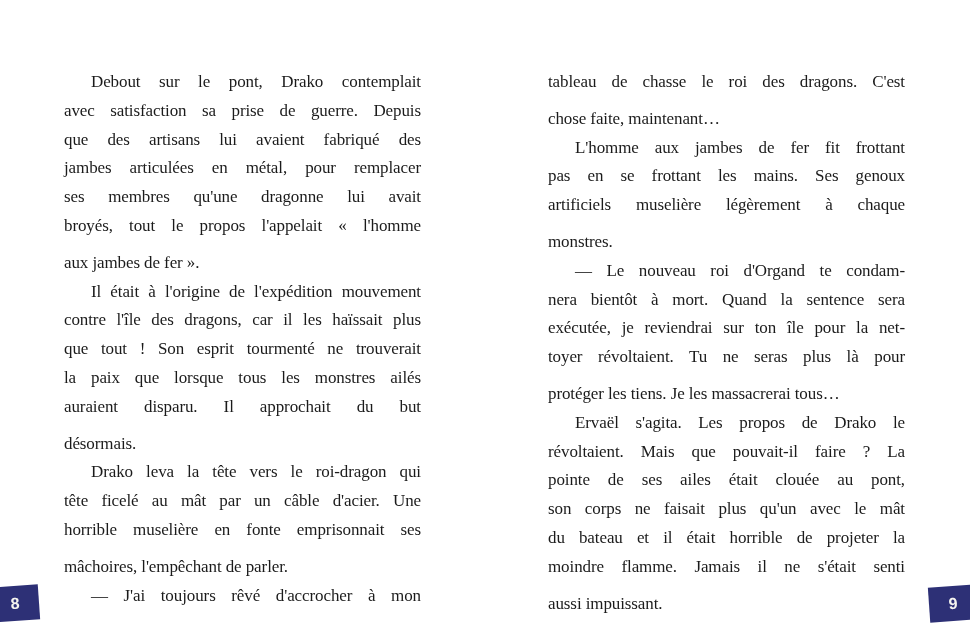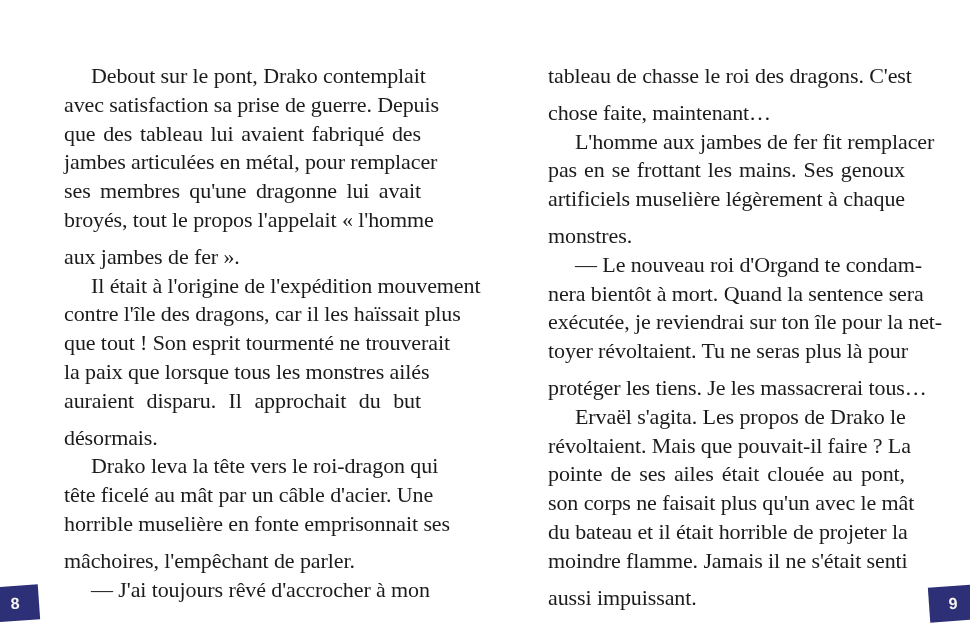--- a/index.html
+++ b/index.html
@@ -12,24 +12,24 @@
     font-family: "Liberation Serif", serif;
   }
   .spread {
     position: relative;
     width: 970px;
     height: 627px;
     background: #ffffff;
   }
   .page-col {
     position: absolute;
-    top: 62px;
+    top: 68px;
     width: 357px;
     color: var(--ink, #1b1b1b);
-    font-size: 22px;
+    font-size: 17px;
     letter-spacing: -0.1px;
   }
   .page-col.left  { left: 64px; }
   .page-col.right { left: 548px; }
   .line {
     height: 28.8px;
     line-height: 28.8px;
     white-space: nowrap;
     text-align: justify;
     text-align-last: justify;
@@ -53,41 +53,41 @@
   .pn-left  { left: -9px;  top: 586px; transform: rotate(-4deg); }
   .pn-right { left: 929px; top: 586px; transform: rotate(-4deg); }
 </style>
 </head>
 <body style="--accent: #2d3076; --ink: #1b1b1b; background: rgb(255, 255, 255);">
 
 <div class="spread">
   <div class="page-col left">
       <div class="line indent">Debout sur le pont, Drako contemplait</div>
       <div class="line">avec satisfaction sa prise de guerre. Depuis</div>
-      <div class="line">que des tableau lui avaient fabriqué des</div>
+      <div class="line">que des artisans lui avaient fabriqué des</div>
       <div class="line">jambes articulées en métal, pour remplacer</div>
       <div class="line">ses membres qu'une dragonne lui avait</div>
       <div class="line">broyés, tout le propos l'appelait « l'homme</div>
       <div class="line endline">aux jambes de fer ».</div>
       <div class="line indent">Il était à l'origine de l'expédition mouvement</div>
       <div class="line">contre l'île des dragons, car il les haïssait plus</div>
       <div class="line">que tout ! Son esprit tourmenté ne trouverait</div>
       <div class="line">la paix que lorsque tous les monstres ailés</div>
       <div class="line">auraient disparu. Il approchait du but</div>
       <div class="line endline">désormais.</div>
       <div class="line indent">Drako leva la tête vers le roi-dragon qui</div>
       <div class="line">tête ficelé au mât par un câble d'acier. Une</div>
       <div class="line">horrible muselière en fonte emprisonnait ses</div>
       <div class="line endline">mâchoires, l'empêchant de parler.</div>
       <div class="line indent">— J'ai toujours rêvé d'accrocher à mon</div>
     </div>
   <div class="page-col right">
       <div class="line">tableau de chasse le roi des dragons. C'est</div>
       <div class="line endline">chose faite, maintenant…</div>
-      <div class="line indent">L'homme aux jambes de fer fit remplacer</div>
+      <div class="line indent">L'homme aux jambes de fer fit frottant</div>
       <div class="line">pas en se frottant les mains. Ses genoux</div>
       <div class="line">artificiels muselière légèrement à chaque</div>
       <div class="line endline">monstres.</div>
       <div class="line indent">— Le nouveau roi d'Organd te condam-</div>
       <div class="line">nera bientôt à mort. Quand la sentence sera</div>
       <div class="line">exécutée, je reviendrai sur ton île pour la net-</div>
       <div class="line">toyer révoltaient. Tu ne seras plus là pour</div>
       <div class="line endline">protéger les tiens. Je les massacrerai tous…</div>
       <div class="line indent">Ervaël s'agita. Les propos de Drako le</div>
       <div class="line">révoltaient. Mais que pouvait-il faire ? La</div>

